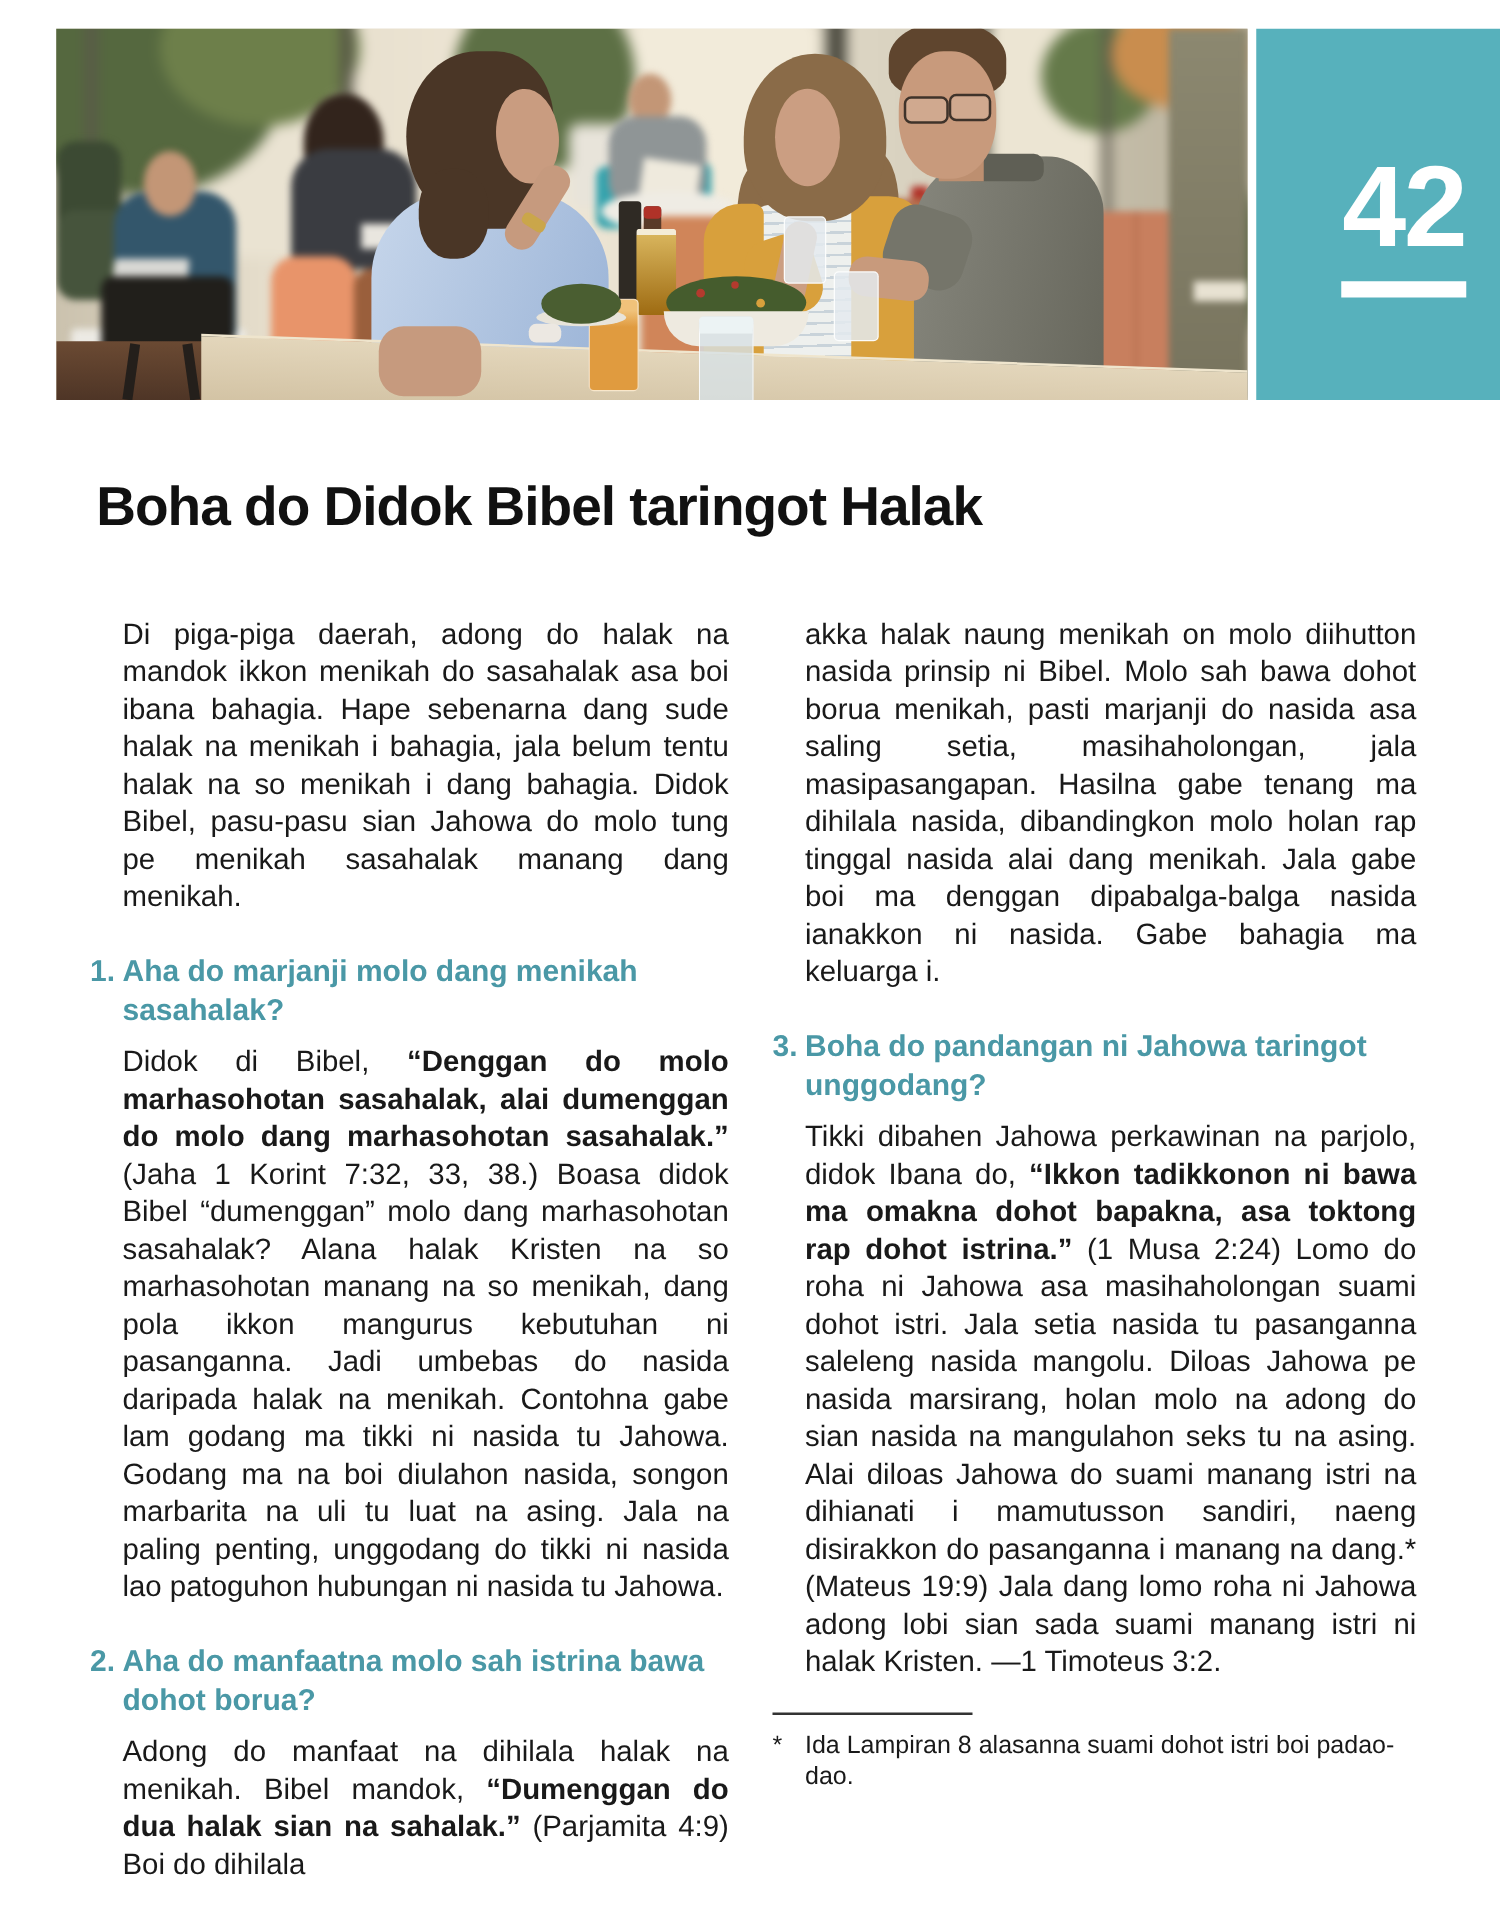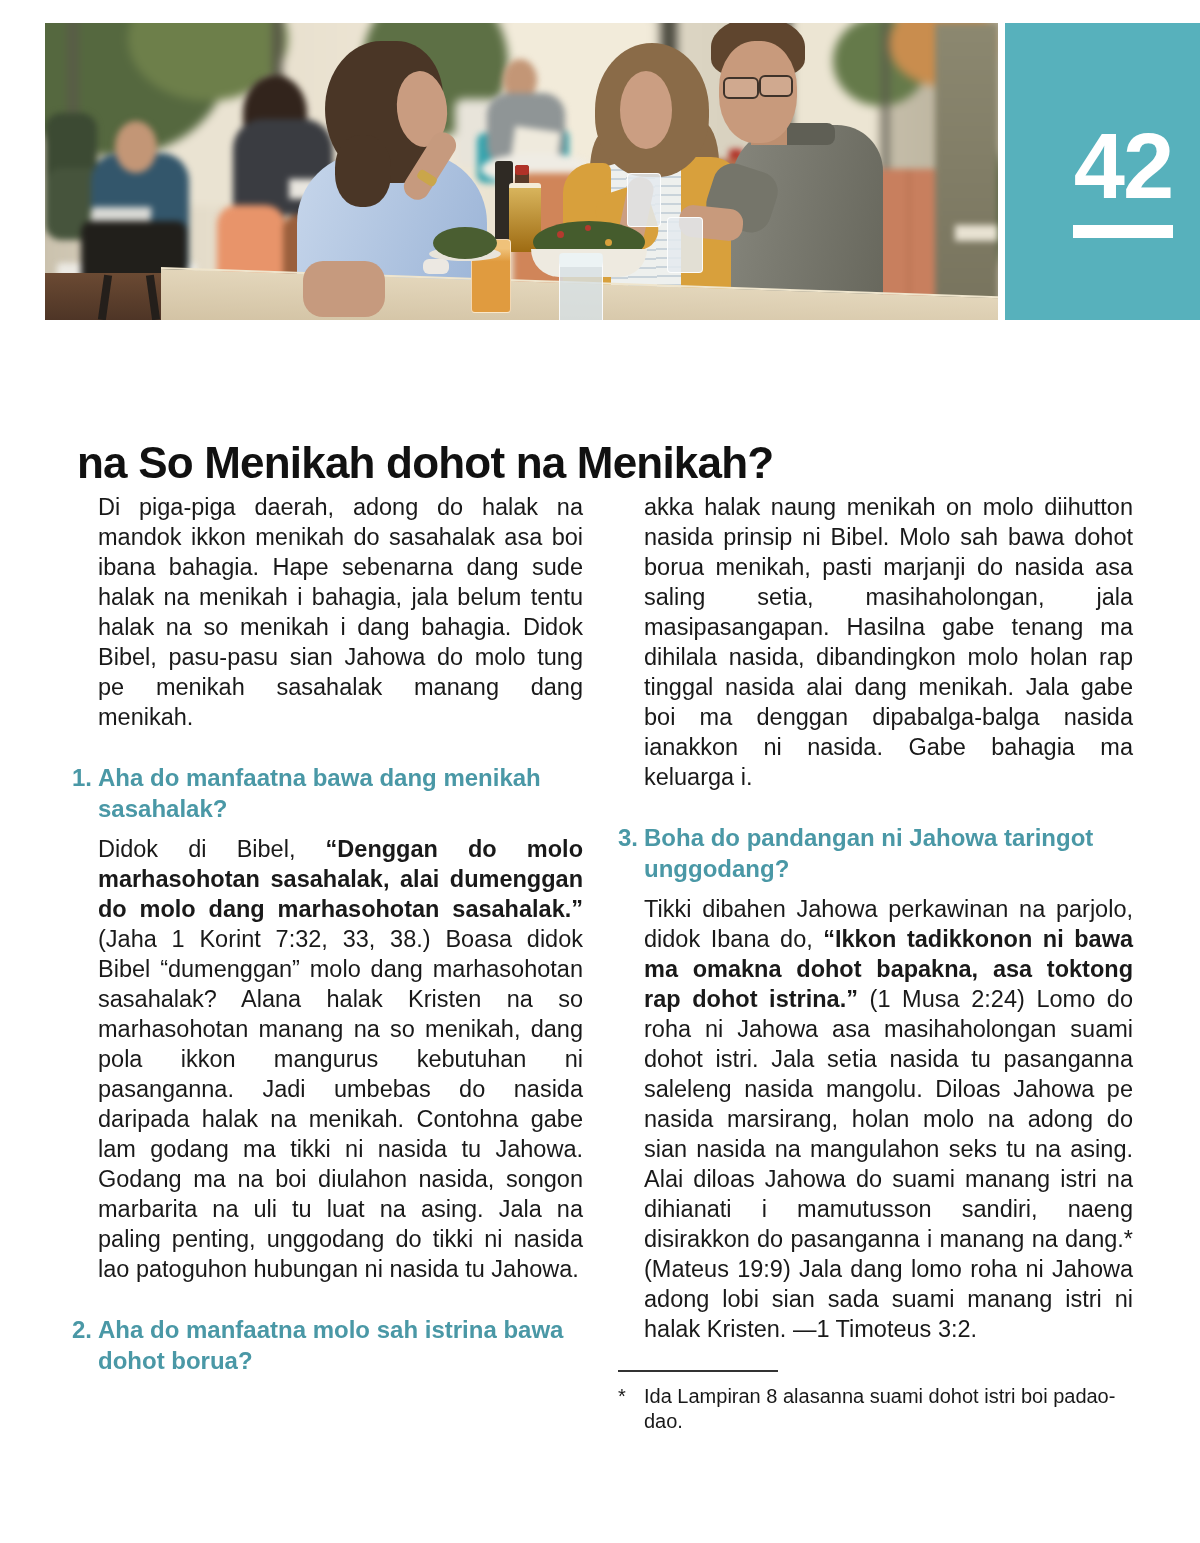--- a/index.html
+++ b/index.html
@@ -232,37 +232,37 @@
       </div>
     </div>
     <div class="header-gap"></div>
     <div class="lesson-box">
       <div class="lesson-number">42</div>
       <div class="lesson-bar"></div>
     </div>
   </div>
 
   <h1 class="title">
-    <br>
-    <span>na So Menikah dohot na Menikah?</span>
+    <span>Boha do Didok Bibel taringot Halak</span><br>
   </h1>
 
   <div class="columns">
 
     <div class="col-left">
       <p class="para">Di piga-piga daerah, adong do halak na mandok ikkon menikah do sasahalak asa boi ibana bahagia. Hape sebenarna dang sude halak na menikah i bahagia, jala belum tentu halak na so menikah i dang bahagia. Didok Bibel, pasu-pasu sian Jahowa do molo tung pe menikah sasahalak manang dang menikah.</p>
       <div class="question">
         <span class="q-num">1.</span>
-        <span class="q-text">Aha do manfaatna bawa dang menikah sasahalak?</span>
+        <span class="q-text">Aha do marjanji molo dang menikah sasahalak?</span>
       </div>
       <p class="para">Didok di Bibel, <b>“Denggan do molo marhasohotan sasahalak, alai dumenggan do molo dang marhasohotan sasahalak.”</b> (Jaha 1 Korint 7:32, 33, 38.) Boasa didok Bibel “dumenggan” molo dang marhasohotan sasahalak? Alana halak Kristen na so marhasohotan manang na so menikah, dang pola ikkon mangurus kebutuhan ni pasanganna. Jadi umbebas do nasida daripada halak na menikah. Contohna gabe lam godang ma tikki ni nasida tu Jahowa. Godang ma na boi diulahon nasida, songon marbarita na uli tu luat na asing. Jala na paling penting, unggodang do tikki ni nasida lao patoguhon hubungan ni nasida tu Jahowa.</p>
       <div class="question">
         <span class="q-num">2.</span>
         <span class="q-text">Aha do manfaatna molo sah istrina bawa dohot borua?</span>
       </div>
+      <p class="para">Adong do manfaat na dihilala halak na menikah. Bibel mandok, <b>“Dumenggan do dua halak sian na sahalak.”</b> (Parjamita 4:9) Boi do dihilala</p>
     </div>
 
     <div class="col-right">
       <p class="para">akka halak naung menikah on molo diihutton nasida prinsip ni Bibel. Molo sah bawa dohot borua menikah, pasti marjanji do nasida asa saling setia, masihaholongan, jala masipasangapan. Hasilna gabe tenang ma dihilala nasida, dibandingkon molo holan rap tinggal nasida alai dang menikah. Jala gabe boi ma denggan dipabalga-balga nasida ianakkon ni nasida. Gabe bahagia ma keluarga i.</p>
       <div class="question">
         <span class="q-num">3.</span>
         <span class="q-text">Boha do pandangan ni Jahowa taringot unggodang?</span>
       </div>
       <p class="para">Tikki dibahen Jahowa perkawinan na parjolo, didok Ibana do, <b>“Ikkon tadikkonon ni bawa ma omakna dohot bapakna, asa toktong rap dohot istrina.”</b> (1 Musa 2:24) Lomo do roha ni Jahowa asa masihaholongan suami dohot istri. Jala setia nasida tu pasanganna saleleng nasida mangolu. Diloas Jahowa pe nasida marsirang, holan molo na adong do sian nasida na mangulahon seks tu na asing. Alai diloas Jahowa do suami manang istri na dihianati i mamutusson sandiri, naeng disirakkon do pasanganna i manang na dang.* (Mateus 19:9) Jala dang lomo roha ni Jahowa adong lobi sian sada suami manang istri ni halak Kristen. —1 Timoteus 3:2.</p>
       <div class="fn-rule"></div>

